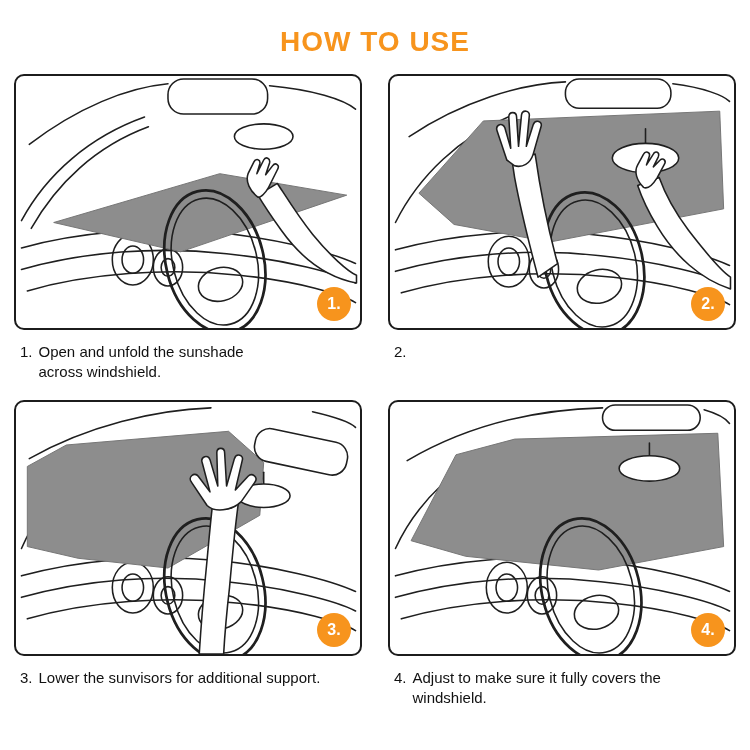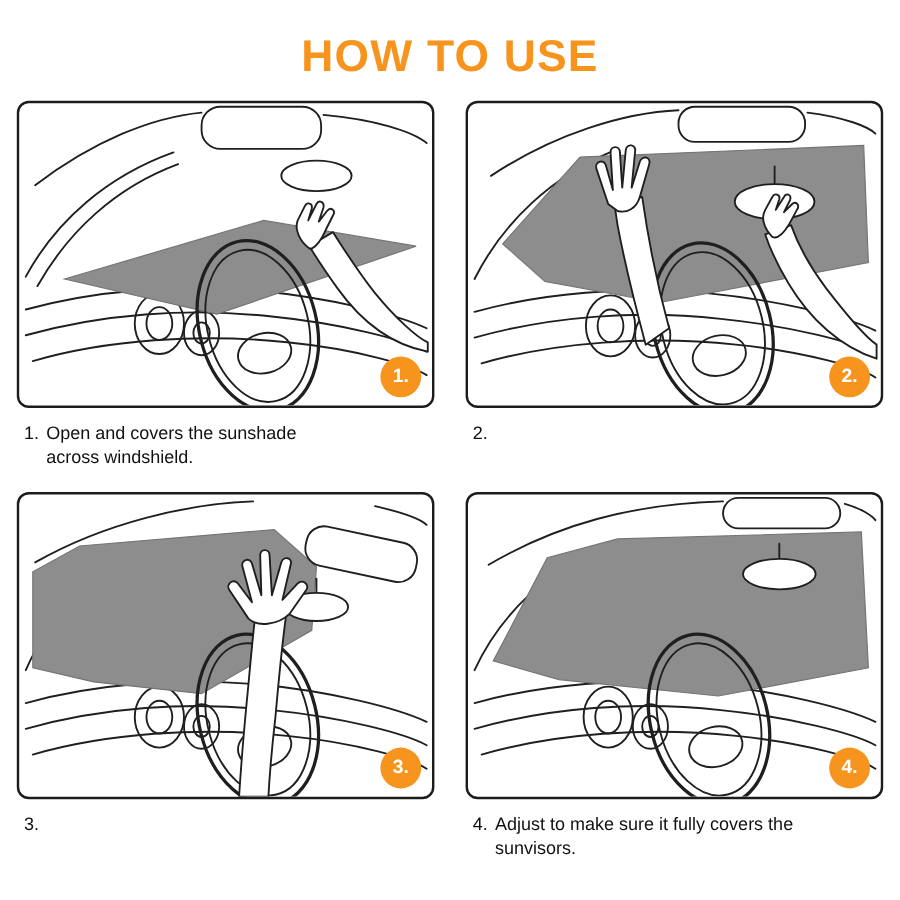--- a/index.html
+++ b/index.html
@@ -10,21 +10,21 @@
   *{box-sizing:border-box;}
   html,body{margin:0;padding:0;}
   body{
     width:750px;height:750px;background:#ffffff;
     font-family:"Liberation Sans",sans-serif;color:#1a1a1a;
     overflow:hidden;
   }
   .page{width:750px;height:750px;padding:6px 12px 0 12px;}
   .title{
     text-align:center;margin:20px 0 16px 0;
-    font-size:37px;font-weight:800;letter-spacing:1px;
+    font-size:28px;font-weight:800;letter-spacing:1px;
     color:var(--accent);
   }
   .grid{
     display:grid;grid-template-columns:1fr 1fr;
     column-gap:26px;row-gap:12px;padding:0 2px;
   }
   .step{display:flex;flex-direction:column;}
   .panel{
     position:relative;height:256px;background:#fff;
     border:2px solid #1c1c1c;border-radius:10px;overflow:hidden;
@@ -87,21 +87,21 @@
           </g>
           <g>
             <path class="white" d="M345,212 C314,206 288,186 268,158 C258,144 250,132 244,122 L264,110 C272,122 284,142 300,162 C318,184 336,200 345,204 Z"></path>
             <path class="white" d="M244,124 C236,118 231,108 234,100 L240,88 C242,84 247,85 246,90 L243,100 L250,86 C252,82 257,84 256,89 L252,101 L259,92 C262,88 267,91 264,96 L258,108 C254,117 250,122 246,124 Z"></path>
           </g>
         </svg>
         <div class="badge">1.</div>
       </div>
       <div class="caption">
         <span class="cap-num">1.</span>
-        <span class="cap-text">Open and covers the sunshade
+        <span class="cap-text">Open and unfold the sunshade
 across windshield.</span>
       </div>
     </div>
 
     <div class="step">
       <div class="panel">
         <svg viewBox="0 0 345 258">
           <g>
             <rect class="ln" x="176" y="3" width="108" height="30" rx="14"></rect>
             <path class="ln" d="M16,62 C70,26 130,8 176,6"></path>
@@ -179,20 +179,21 @@
           </g>
           <g>
             <path class="white" d="M184,258 C186,226 189,192 192,162 C194,140 196,118 198,102 L224,104 C221,126 218,156 215,190 C212,216 210,240 209,258 Z"></path>
             <path class="white" d="M192,106 L176,82 C172,77 179,71 183,76 L195,92 L187,62 C185,56 193,53 195,59 L203,86 L202,52 C202,46 210,46 210,52 L212,86 L220,58 C222,52 230,54 228,60 L221,90 L234,76 C238,72 245,77 241,82 L227,102 C217,112 199,113 192,106 Z"></path>
           </g>
         </svg>
         <div class="badge">3.</div>
       </div>
       <div class="caption">
         <span class="cap-num">3.</span>
+        <span class="cap-text">Lower the sunvisors for additional support.</span>
       </div>
     </div>
 
     <div class="step">
       <div class="panel">
         <svg viewBox="0 0 345 258">
           <g>
             <rect class="ln" x="214" y="3" width="100" height="26" rx="13"></rect>
             <path class="ln" d="M14,60 C72,26 136,8 214,6"></path>
             <path class="ln" d="M318,8 C332,12 341,18 344,22"></path>
@@ -218,18 +219,18 @@
             <ellipse class="lnt" cx="202" cy="192" rx="50" ry="74"></ellipse>
             <ellipse class="ln" cx="202" cy="192" rx="43" ry="66"></ellipse>
             <ellipse class="ln" cx="202" cy="216" rx="23" ry="17"></ellipse>
           </g>
         </svg>
         <div class="badge">4.</div>
       </div>
       <div class="caption">
         <span class="cap-num">4.</span>
         <span class="cap-text">Adjust to make sure it fully covers the
-sunvisors.</span>
+windshield.</span>
       </div>
     </div>
 
   </div>
 </div>
 
 </body></html>

